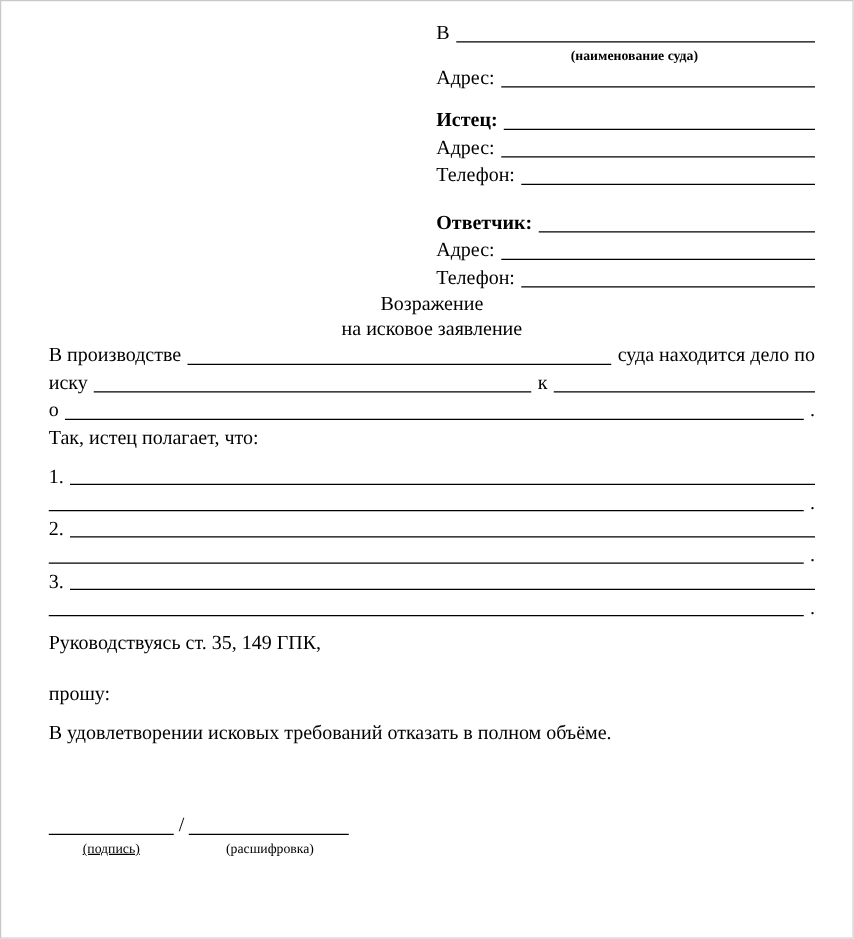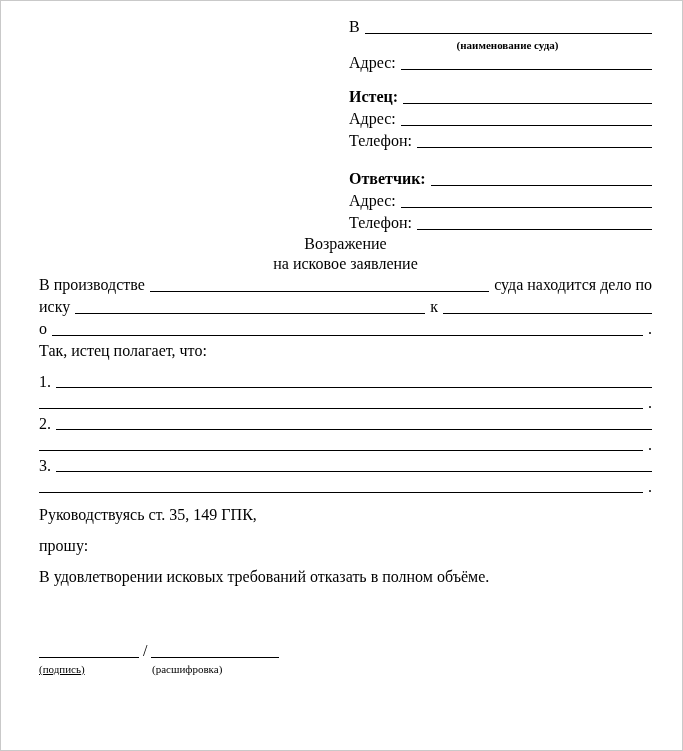--- a/index.html
+++ b/index.html
@@ -45,33 +45,33 @@
     font-weight: normal;
     line-height: 20px;
   }
 
   
   .body-block { }
   .items-block { margin-top: 9px; }
   .items-block .fline { line-height: 21px; }
   .para { line-height: 22px; }
   .legal { margin-top: 7px; }
-  .request-intro { margin-top: 9px; }
+  .request-intro { margin-top: 19px; }
   .request-text { margin-top: 9px; }
 
   
   .sig-row { display: flex; line-height: 22px; margin-top: 52px; align-items: stretch; }
   .sblank { display: inline-block; border-bottom: 1.5px solid #000; margin-bottom: 4px; }
   .sblank.sig1 { width: 100px; }
   .sblank.sig2 { width: 128px; margin-left: 0; }
   .spacer { flex: 1 1 auto; }
   .sig-captions { display: flex; font-size: 11px; line-height: 14px; }
-  .sig-captions .cap1 { width: 100px; text-align: left; text-decoration: underline; }
+  .sig-captions .cap1 { width: 100px; text-align: center; text-decoration: underline; }
   .sig-captions .capgap { width: 13px; }
-  .sig-captions .cap2 { width: 128px; }
+  .sig-captions .cap2 { width: 128px; text-align: center; }
 </style>
 </head>
 <body>
 
 <div class="page">
 
   <div class="head-block">
 
     <div class="fline">
       <span class="lbl">В</span>

